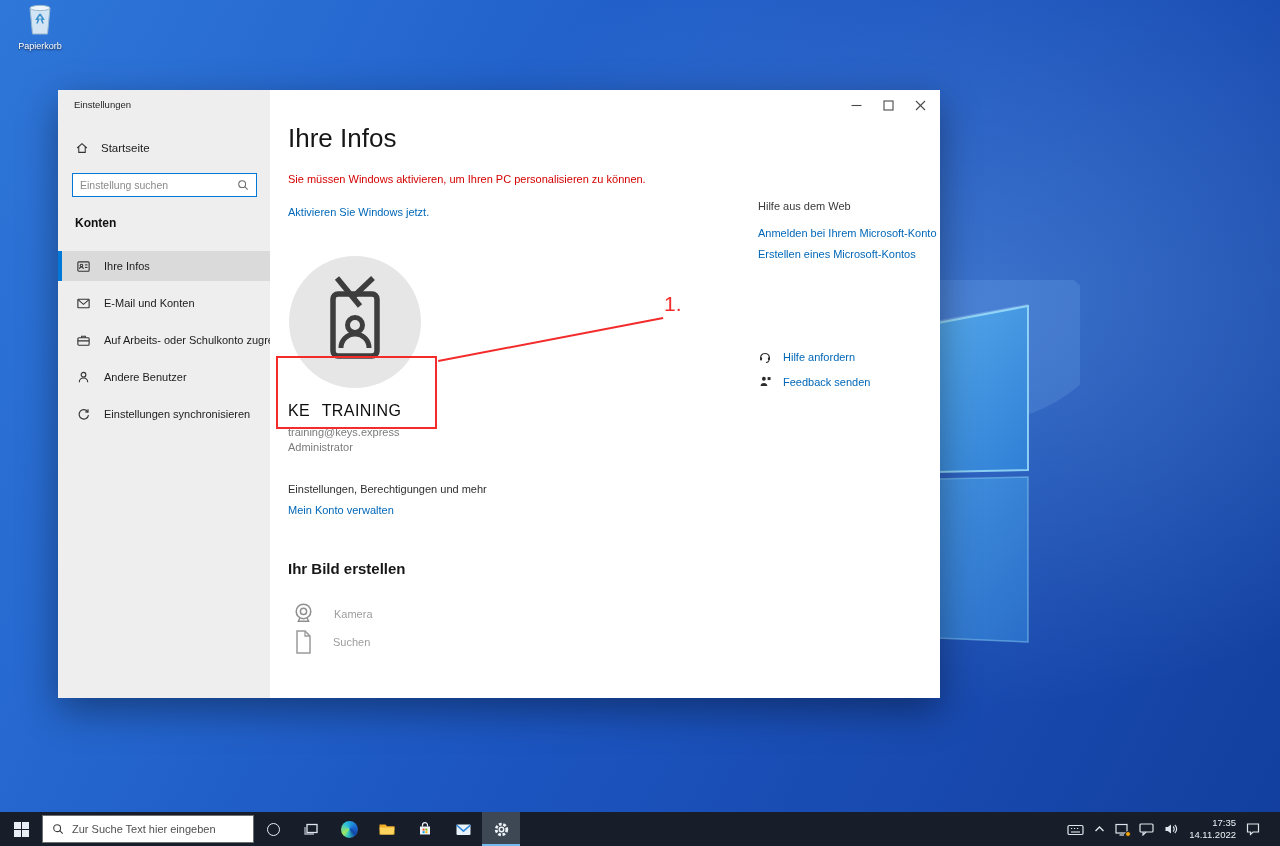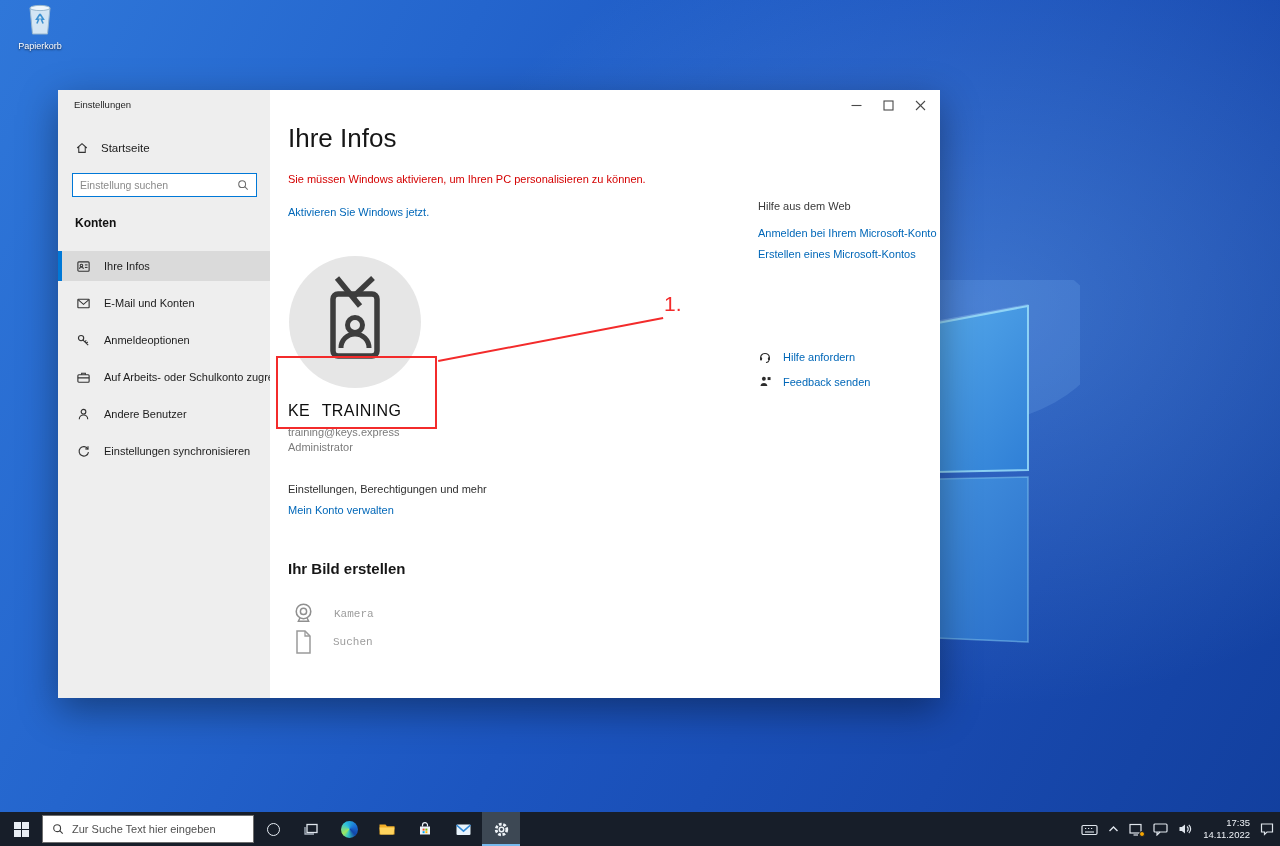--- a/index.html
+++ b/index.html
@@ -53,21 +53,21 @@
   .avatar{ position:absolute; left:19px; top:166px; width:132px; height:132px; border-radius:50%;
            background:#e6e6e6; display:flex; align-items:center; justify-content:center; }
   .user-name{ position:absolute; left:18px; top:312px; font-size:16px; font-weight:400; color:#0d0d0d;
               letter-spacing:.4px; word-spacing:7px; }
   .user-email{ position:absolute; left:18px; top:336px; font-size:11px; color:#7b7b7b; }
   .user-role{ position:absolute; left:18px; top:351px; font-size:11px; color:#7b7b7b; }
   .settings-line{ position:absolute; left:18px; top:393px; font-size:11px; color:#2e2e2e; }
   .manage-link{ position:absolute; left:18px; top:414px; }
   .pic-title{ position:absolute; left:18px; top:470px; font-size:15px; font-weight:600; color:#161616; }
   .pic-row{ position:absolute; left:20px; display:flex; align-items:center; gap:17px; }
-  .pic-row .plabel{ font-size:11px; color:#9d9d9d;font-family:Liberation Mono, monospace; }
+  .pic-row .plabel{ font-size:11px; color:#9d9d9d; }
 
   .help{ position:absolute; left:488px; top:110px; width:195px; }
   .help-title{ position:absolute; left:0; top:0; font-size:11px; color:#3a3a3a; }
   .help-link-1{ position:absolute; left:0; top:27px; }
   .help-link-2{ position:absolute; left:0; top:48px; }
   .help-action{ position:absolute; left:0; display:flex; align-items:center; gap:11px; }
   .help-action .hicon{ display:flex; width:14px; justify-content:center; }
 
   
   .ann-box{ position:absolute; left:276px; top:356px; width:161px; height:73px;
@@ -85,21 +85,21 @@
   .flag{ width:15px; height:15px; display:grid; grid-template-columns:7px 7px; grid-template-rows:7px 7px; gap:1px; }
   .flag span{ background:#e9eef5; }
   .tb-search{ width:212px; margin:3px 0; background:#fff; border:1px solid #6f6f6f;
               display:flex; align-items:center; gap:8px; padding:0 9px; }
   .tb-search input{ flex:1; border:0; outline:0; font-size:11px; color:#3f3f3f; font-family:inherit; background:transparent; }
   .tb-search input::placeholder{ color:#4f4f4f; }
   .edge-circle{ width:17px; height:17px; border-radius:50%;
     background:conic-gradient(from 230deg at 50% 45%,#9ee85f,#2bc0de 26%,#1a6fd4 55%,#1246a8 74%,#35c8c2 90%,#9ee85f); }
   .cortana-ring{ width:13px; height:13px; border:1.5px solid #e8eef5; border-radius:50%; }
   .tb-spacer{ flex:1; }
-  .tray{ display:flex; align-items:center; gap:10px; padding-right:6px; color:#dfe5ec; }
+  .tray{ display:flex; align-items:center; gap:10px; padding-right:20px; color:#dfe5ec; }
   .tray-btn{ background:transparent; border:0; display:flex; align-items:center; justify-content:center; position:relative; }
   .clock{ font-size:9.5px; line-height:1.3; text-align:right; color:#eef2f7; }
   .badge-dot{ position:absolute; right:-2px; bottom:-1px; width:6px; height:6px; border-radius:50%;
               background:#f7a600; border:1px solid #171e29; }
 </style>
 </head>
 <body>
 
 <div id="desktop">
 
@@ -191,29 +191,20 @@
         <div class="nav-item">
           <span class="nicon">
             <svg width="15" height="15" viewBox="0 0 16 16">
               <rect x="2" y="3.5" width="12" height="9" rx="0.5" fill="none" stroke="#333" stroke-width="1.2"></rect>
               <path d="M2.5 4.2 L8 9 L13.5 4.2" fill="none" stroke="#333" stroke-width="1.1"></path>
             </svg>
           </span>
           <span>E-Mail und Konten</span>
         </div>
 
-        <div class="nav-item">
-          <span class="nicon">
-            <svg width="15" height="15" viewBox="0 0 16 16">
-              <circle cx="5.4" cy="5.4" r="2.8" fill="none" stroke="#333" stroke-width="1.2"></circle>
-              <path d="M7.5 7.5 L13 13 M11 11 L12.6 9.4 M9.4 9.4 L11 7.8" fill="none" stroke="#333" stroke-width="1.2"></path>
-            </svg>
-          </span>
-          <span>Anmeldeoptionen</span>
-        </div>
 
         <div class="nav-item">
           <span class="nicon">
             <svg width="15" height="15" viewBox="0 0 16 16">
               <rect x="2" y="5" width="12" height="8" rx="1" fill="none" stroke="#333" stroke-width="1.2"></rect>
               <path d="M6 5 V3.4 H10 V5 M2 8.4 H14" fill="none" stroke="#333" stroke-width="1.1"></path>
             </svg>
           </span>
           <span>Auf Arbeits- oder Schulkonto zugreifen</span>
         </div>

